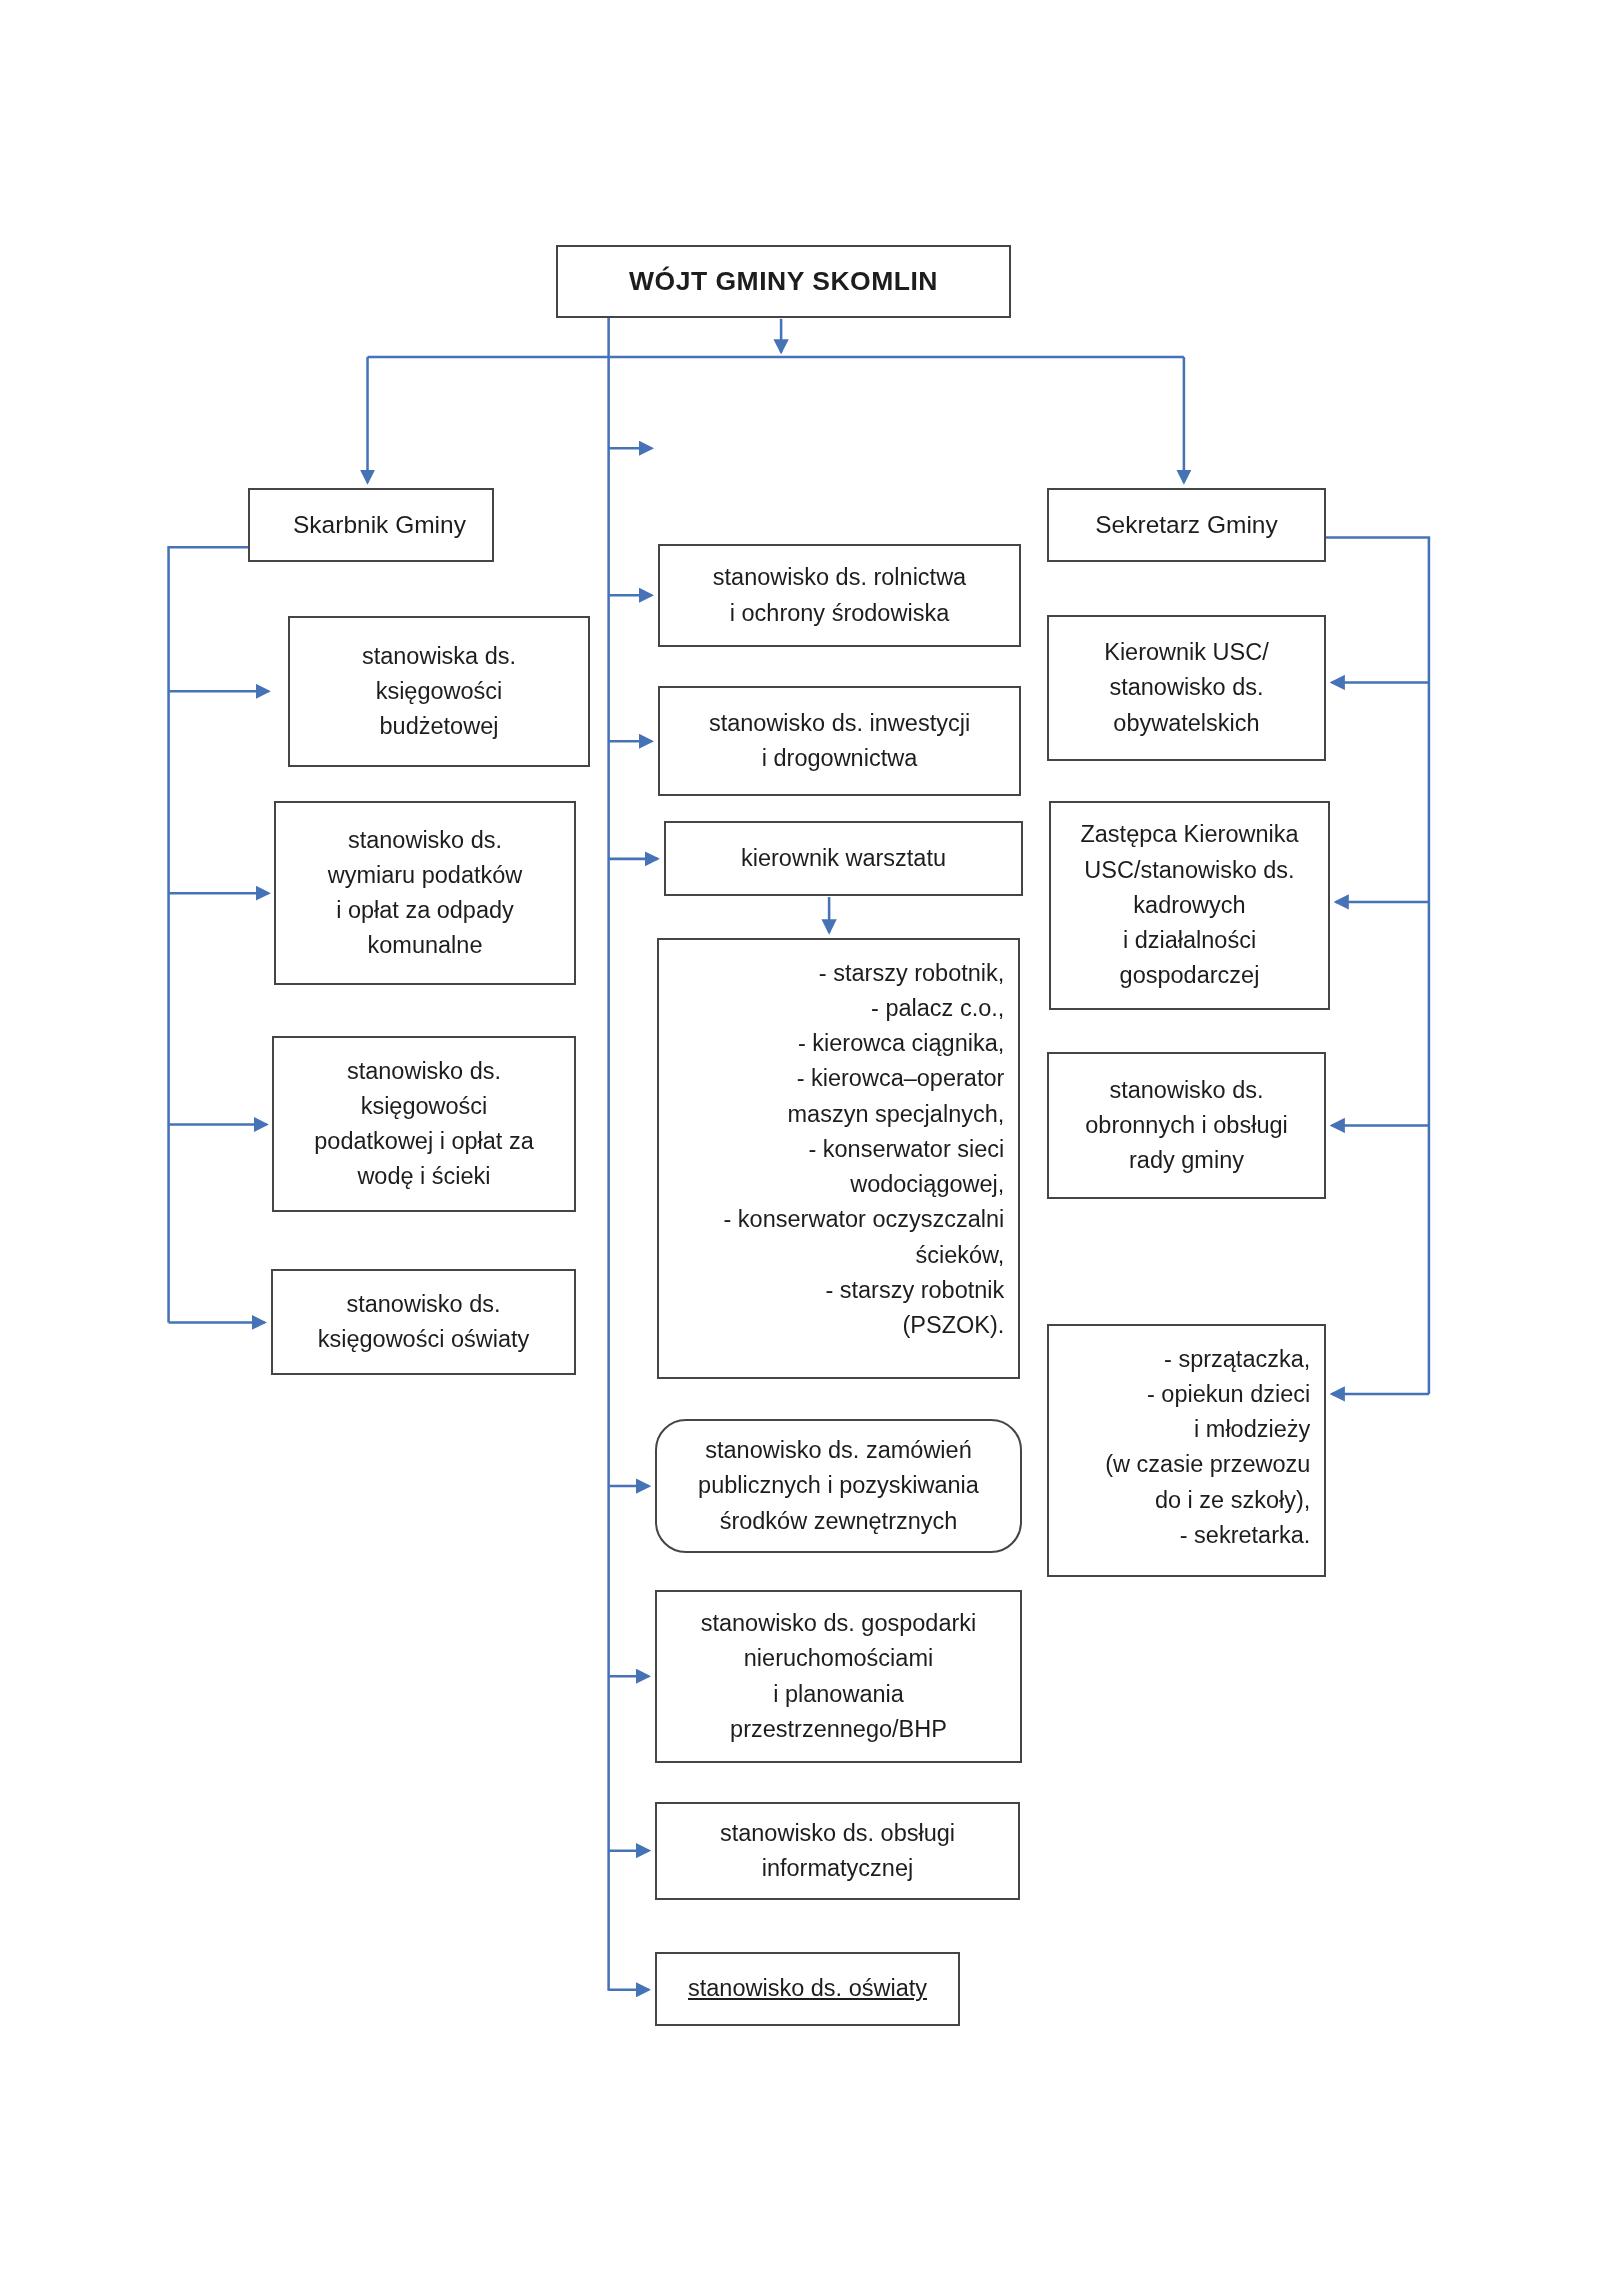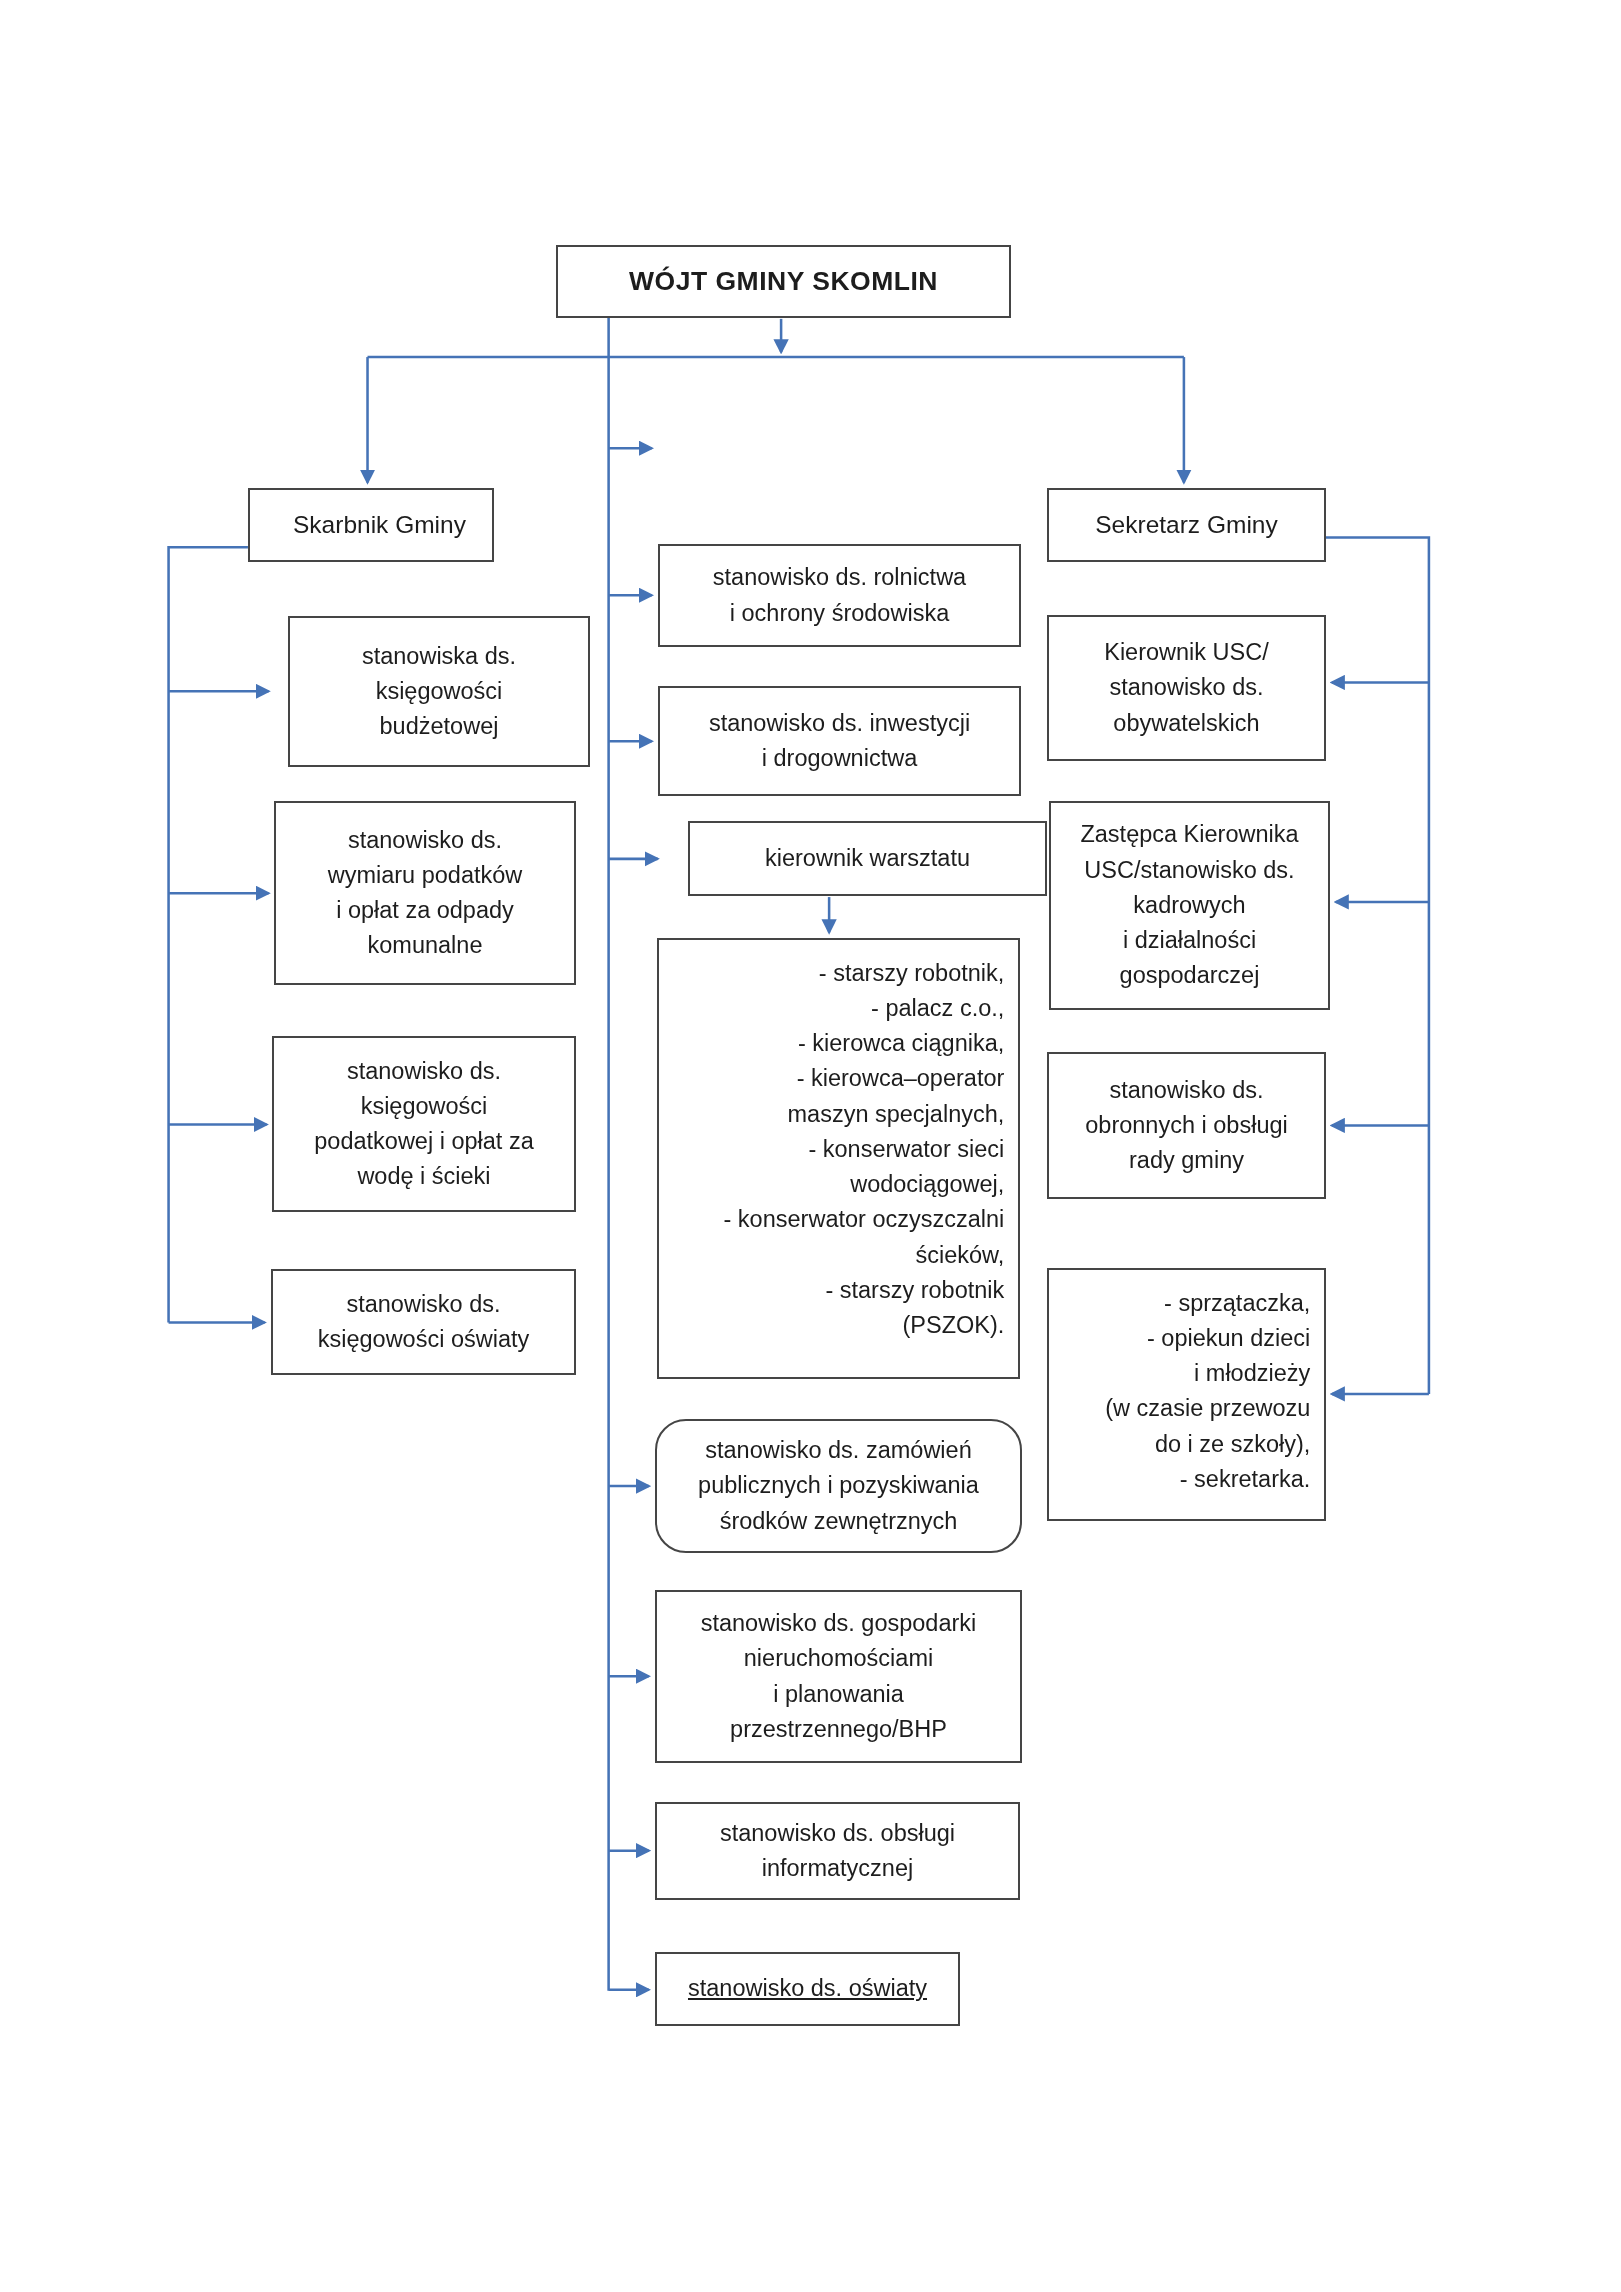--- a/index.html
+++ b/index.html
@@ -46,31 +46,31 @@
   .b-sekretarz {left:1047px;top:488px;  width:279px; height:74px; font-size:24.5px;}
 
   .b-l1{left:288px;top:616px; width:302px;height:151px;}
   .b-l2{left:274px;top:801px; width:302px;height:184px;}
   .b-l3{left:272px;top:1036px;width:304px;height:176px;}
   .b-l4{left:271px;top:1269px;width:305px;height:106px;}
 
   .b-m1{left:658px;top:384px; width:363px;height:127px;}
   .b-m2{left:658px;top:544px; width:363px;height:103px;}
   .b-m3{left:658px;top:686px; width:363px;height:110px;}
-  .b-m4{left:664px;top:821px; width:359px;height:75px;margin-left:24px;}
+  .b-m4{left:664px;top:821px; width:359px;height:75px;}
   .b-m5{left:657px;top:938px; width:363px;height:441px;}
   .b-m6{left:655px;top:1419px;width:367px;height:134px;border-radius:31px;}
   .b-m7{left:655px;top:1590px;width:367px;height:173px;}
   .b-m8{left:655px;top:1802px;width:365px;height:98px;}
   .b-m9{left:655px;top:1952px;width:305px;height:74px;text-decoration:underline;}
 
   .b-r1{left:1047px;top:615px; width:279px;height:146px;}
   .b-r2{left:1049px;top:801px; width:281px;height:209px;}
   .b-r3{left:1047px;top:1052px;width:279px;height:147px;}
-  .b-r4{left:1047px;top:1268px;width:279px;height:253px;}
+  .b-r4{left:1047px;top:1324px;width:279px;height:253px;}
 </style>
 </head>
 <body>
 
 <div class="page">
 
   <svg class="connectors" viewBox="0 0 1654 2339" xmlns="http://www.w3.org/2000/svg">
     <defs>
       <marker id="ah" viewBox="0 0 10 10" refX="8.5" refY="5" markerWidth="6" markerHeight="6" orient="auto-start-reverse">
         <path d="M0 0 L10 5 L0 10 Z" fill="#4573b6"></path>

